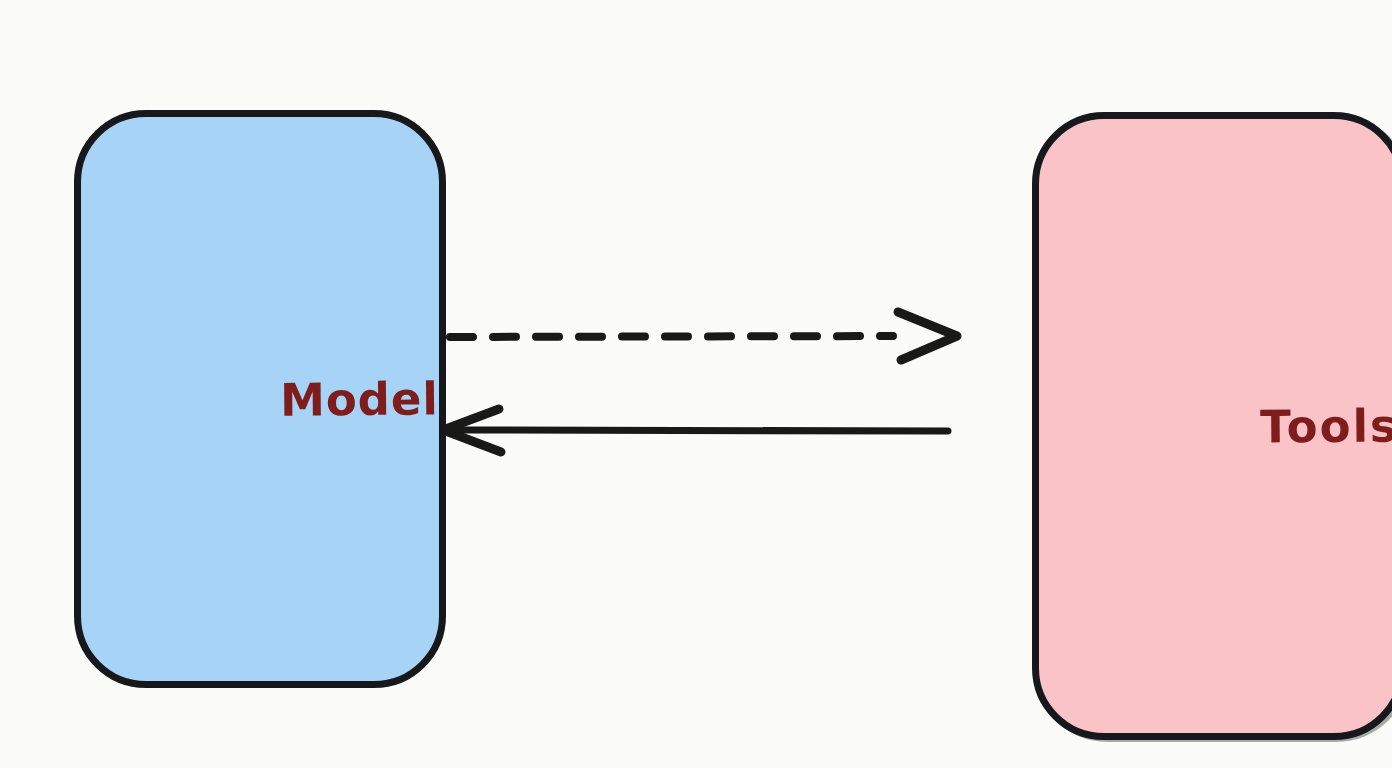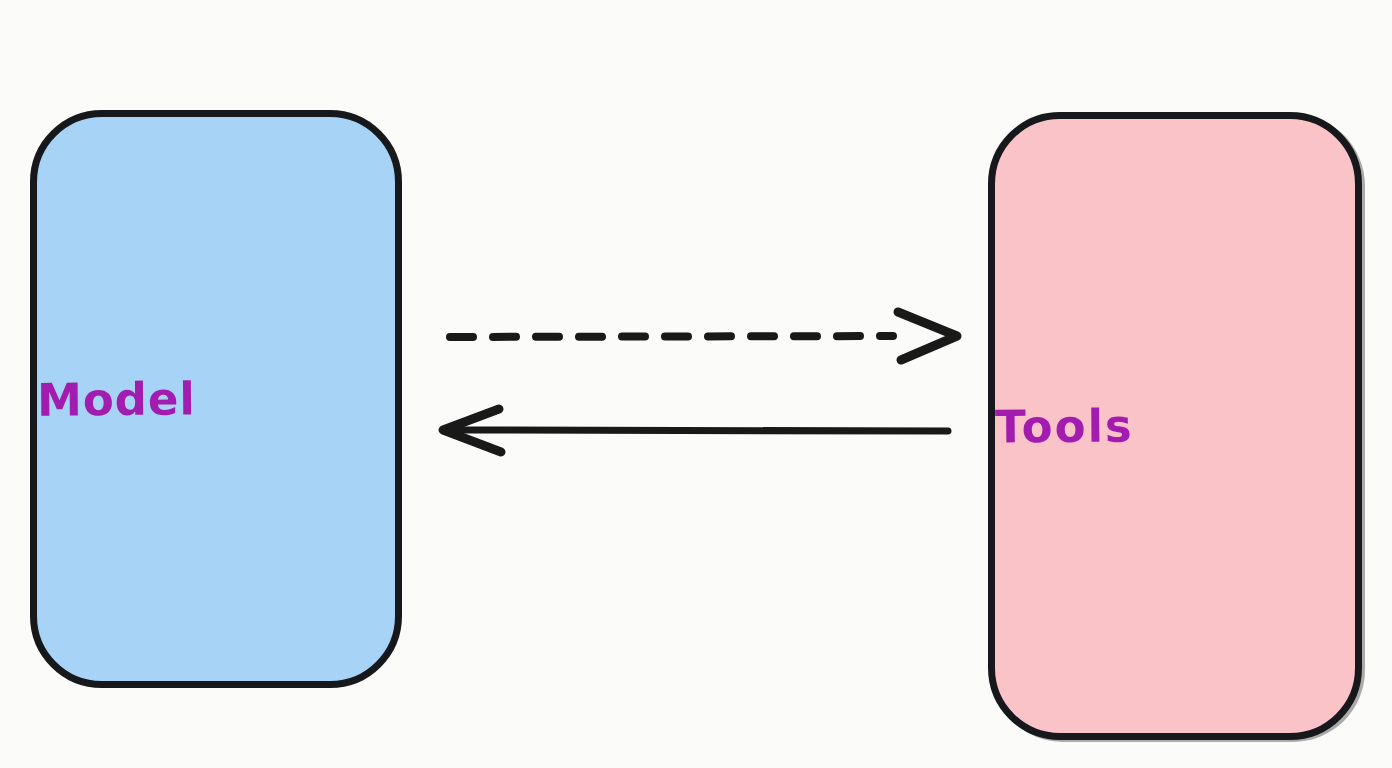--- a/index.html
+++ b/index.html
@@ -20,23 +20,24 @@
     position: absolute;
     left: 0; top: 0;
     width: 1392px; height: 768px;
     z-index: 1;
   }
   .node {
     position: absolute;
     z-index: 2;
     display: flex;
     align-items: center;
-    justify-content: flex-start;
+    justify-content: flex-end;
     box-sizing: border-box;
-    color: #a21caf;
+    color: #7f1d1d;
+    margin-left: 44px;
   }
   .node-label {
     font-weight: bold;
     letter-spacing: 1px;
     white-space: nowrap;
     transform: rotate(-0.5deg);
   }
   .node-model {
     left: 30px;  top: 110px;
     width: 372px; height: 578px;

